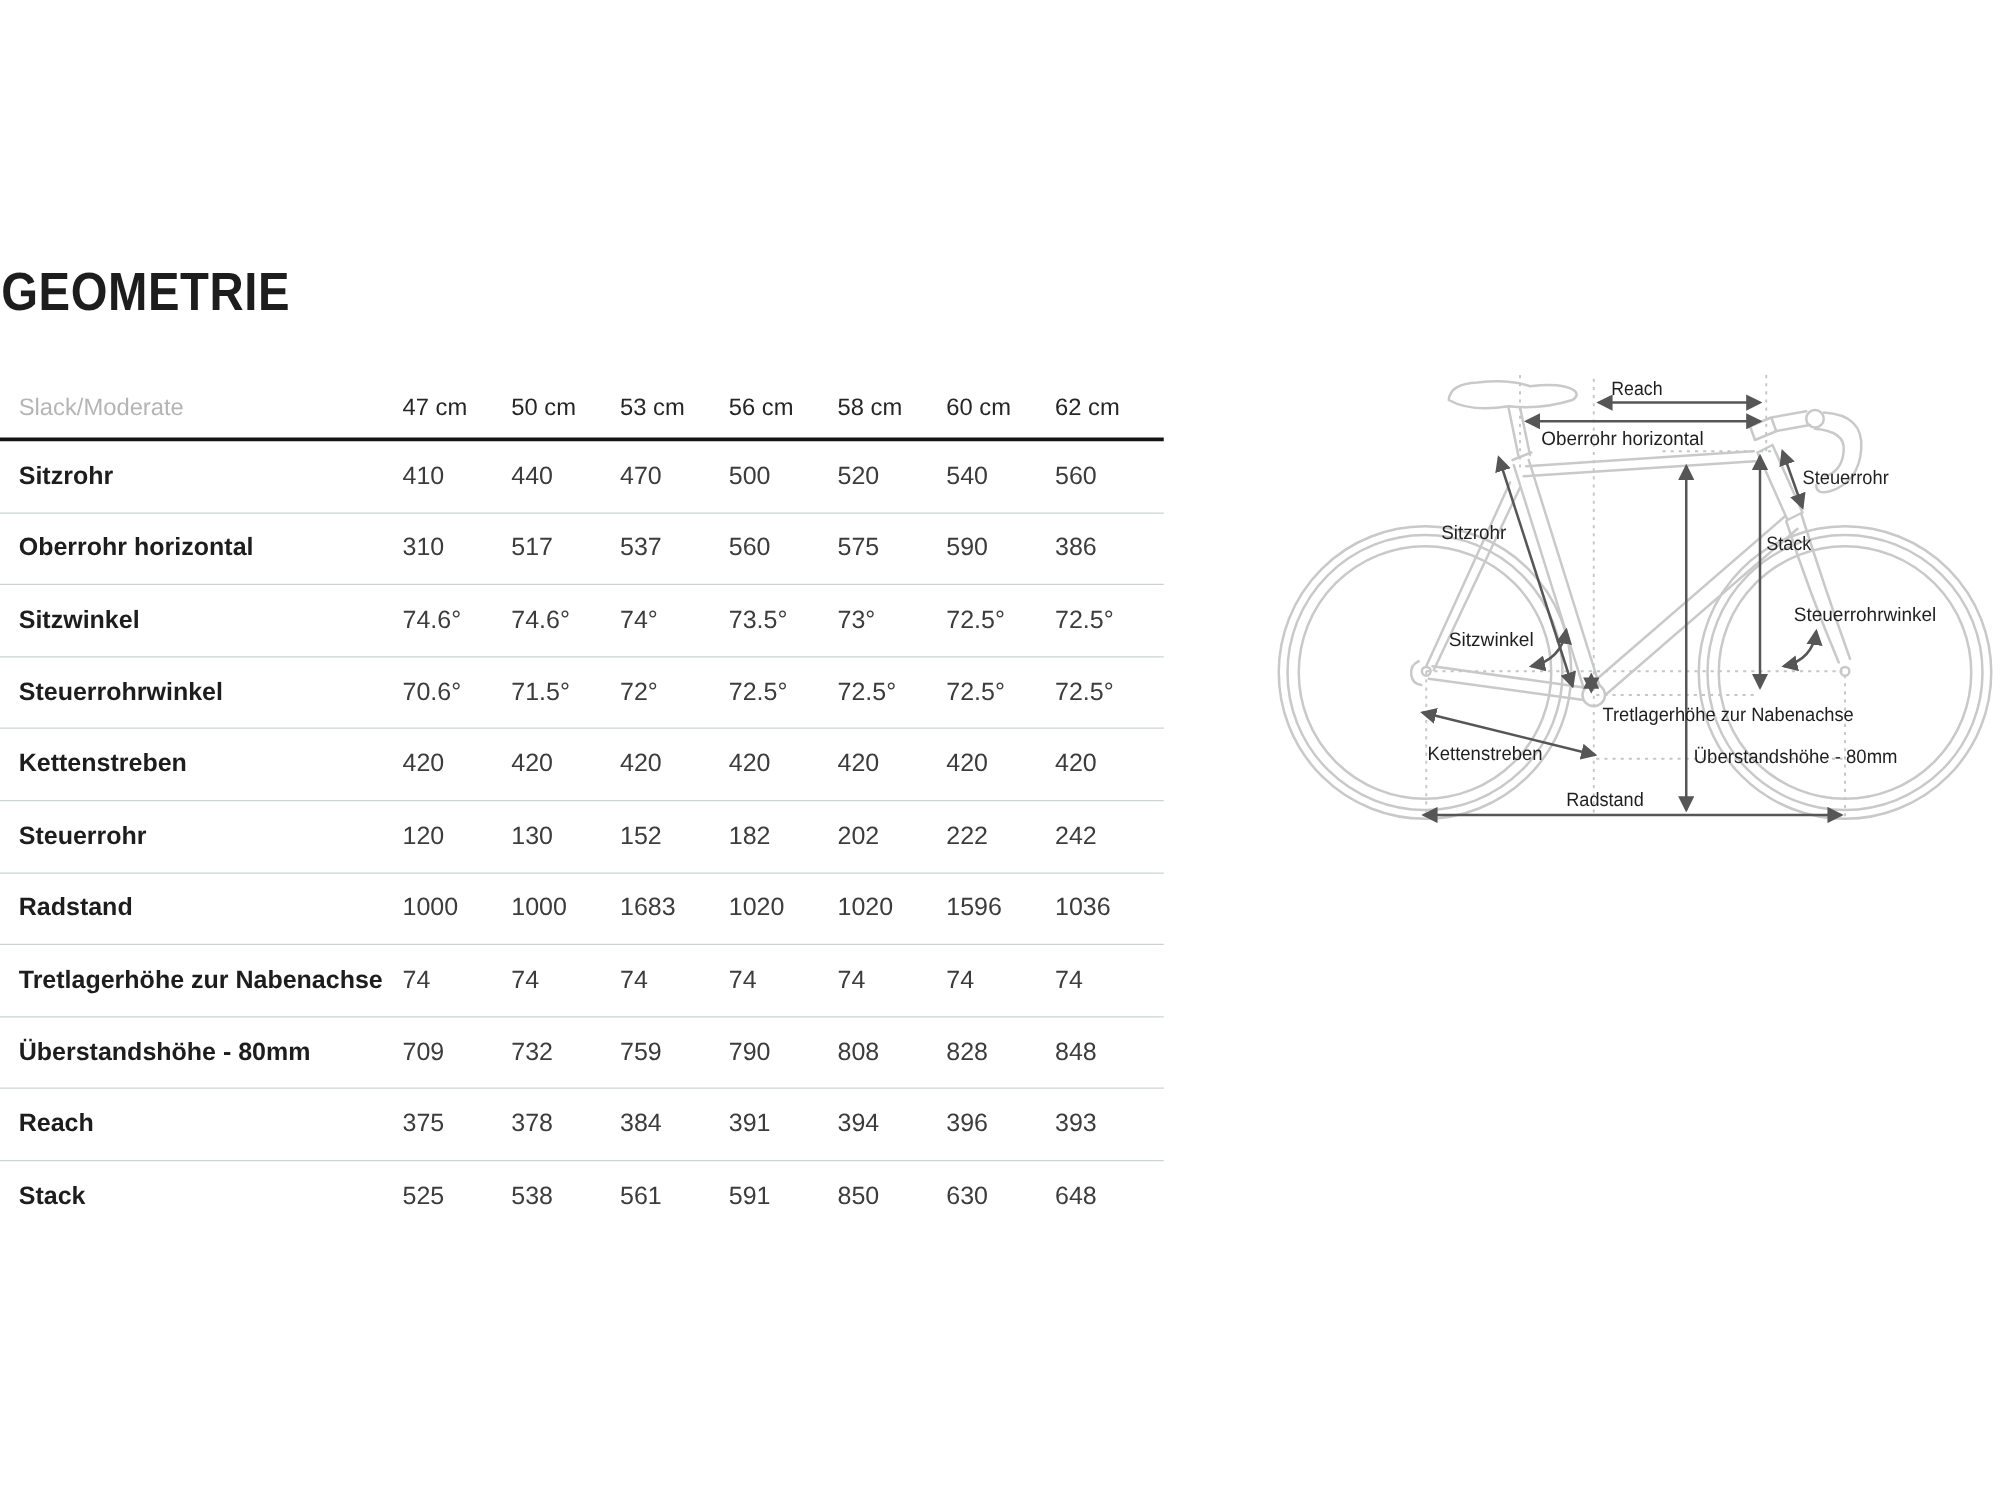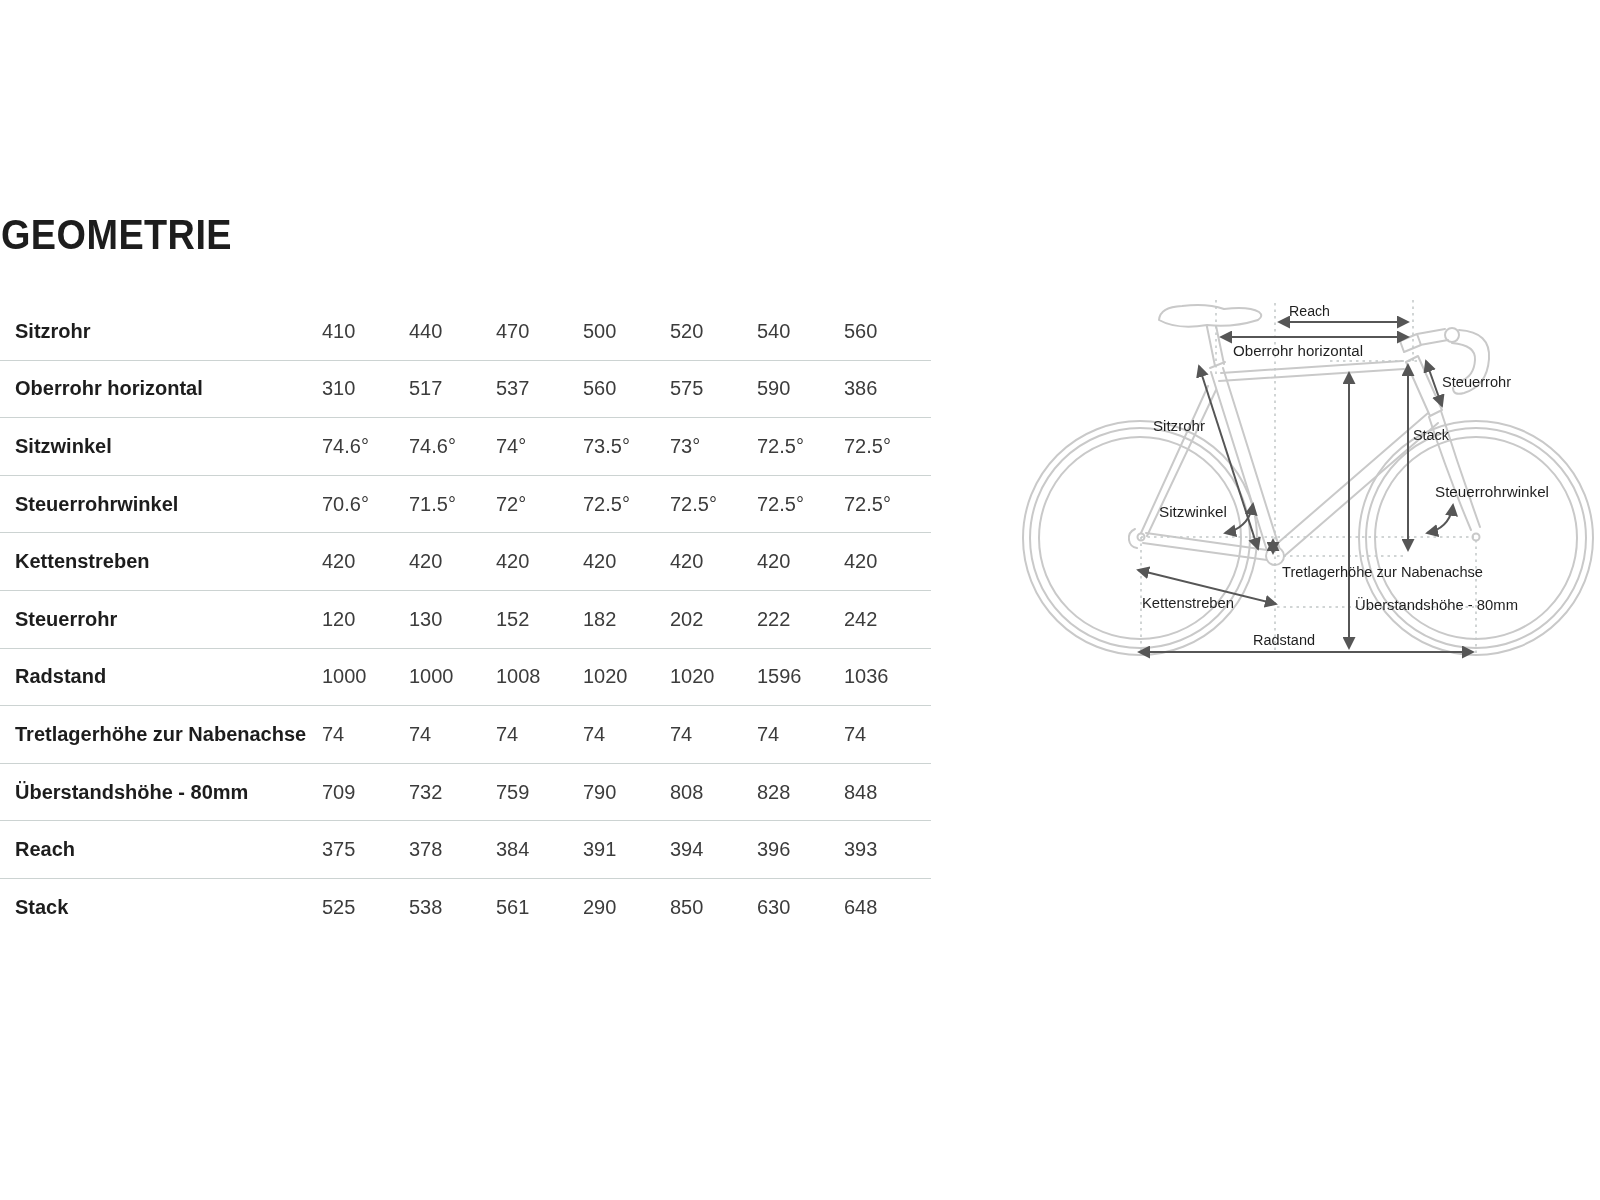--- a/index.html
+++ b/index.html
@@ -34,20 +34,31 @@
   .lbl  { font-family:"Liberation Sans", sans-serif; font-size:15.5px; fill:#1f1f1f; }
 </style>
 </head>
 <body>
 
 <div class="page">
 
   <h1 class="title">GEOMETRIE</h1>
 
   <div class="geo-table">
+    <div class="t-row t-head">
+      <div class="h-first">Slack/Moderate</div>
+
+    <div class="h-size">47 cm</div>
+        <div class="h-size">50 cm</div>
+        <div class="h-size">53 cm</div>
+        <div class="h-size">56 cm</div>
+        <div class="h-size">58 cm</div>
+        <div class="h-size">60 cm</div>
+        <div class="h-size">62 cm</div>
+      </div>
     <div class="t-body">
 
     <div class="t-row">
           <div class="r-label">Sitzrohr</div>
           <div class="r-val">410</div>
           <div class="r-val">440</div>
           <div class="r-val">470</div>
           <div class="r-val">500</div>
           <div class="r-val">520</div>
           <div class="r-val">540</div>
@@ -100,21 +111,21 @@
           <div class="r-val">152</div>
           <div class="r-val">182</div>
           <div class="r-val">202</div>
           <div class="r-val">222</div>
           <div class="r-val">242</div>
         </div>
         <div class="t-row">
           <div class="r-label">Radstand</div>
           <div class="r-val">1000</div>
           <div class="r-val">1000</div>
-          <div class="r-val">1008</div>
+          <div class="r-val">1683</div>
           <div class="r-val">1020</div>
           <div class="r-val">1020</div>
           <div class="r-val">1596</div>
           <div class="r-val">1036</div>
         </div>
         <div class="t-row">
           <div class="r-label">Tretlagerhöhe zur Nabenachse</div>
           <div class="r-val">74</div>
           <div class="r-val">74</div>
           <div class="r-val">74</div>
@@ -141,21 +152,21 @@
           <div class="r-val">391</div>
           <div class="r-val">394</div>
           <div class="r-val">396</div>
           <div class="r-val">393</div>
         </div>
         <div class="t-row">
           <div class="r-label">Stack</div>
           <div class="r-val">525</div>
           <div class="r-val">538</div>
           <div class="r-val">561</div>
-          <div class="r-val">290</div>
+          <div class="r-val">591</div>
           <div class="r-val">850</div>
           <div class="r-val">630</div>
           <div class="r-val">648</div>
         </div>
       </div>
   </div>
 
   <svg class="diagram" viewBox="0 0 1600 1200">
     <defs>
       <marker id="ah" viewBox="0 0 10 10" refX="8.5" refY="5" markerWidth="6.5" markerHeight="6.5" orient="auto-start-reverse">

